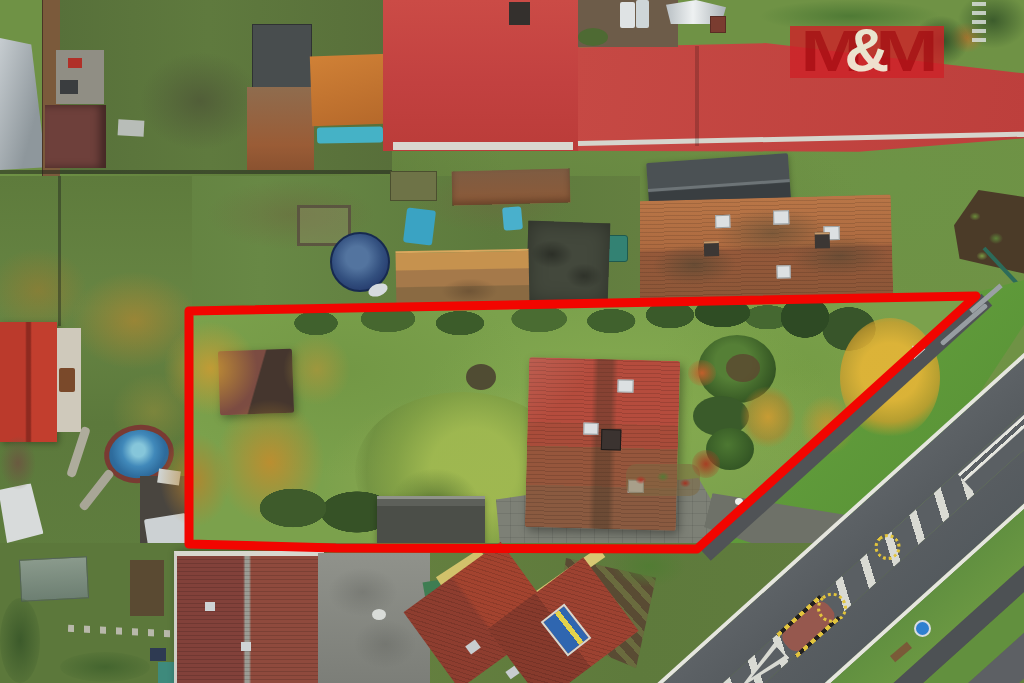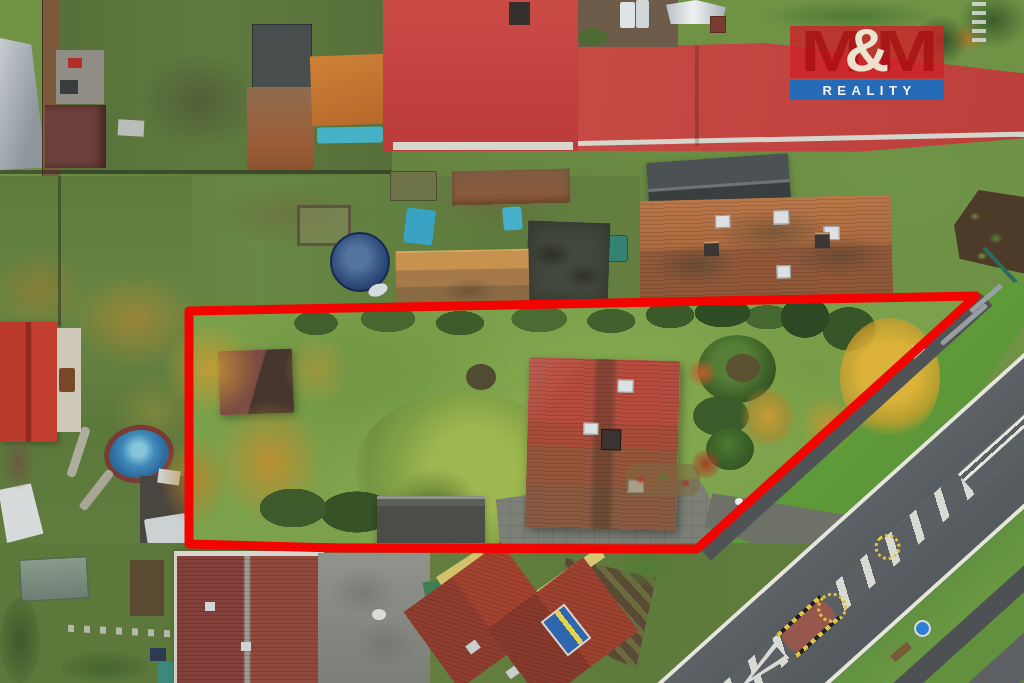--- a/index.html
+++ b/index.html
@@ -464,15 +464,14 @@
   <svg class="ab boundary" viewBox="0 0 1024 683">
     <polygon points="189,311 976,296 697,549 336,548 189,544"></polygon>
   </svg>
 
   <div class="ab logo">
     <div class="logo-mm">
       <span class="m">M</span>
       <span class="amp">&amp;</span>
       <span class="m">M</span>
     </div>
-    <div class="logo-bar">REALITY</div>
   </div>
 </div>
 
 </body></html>

